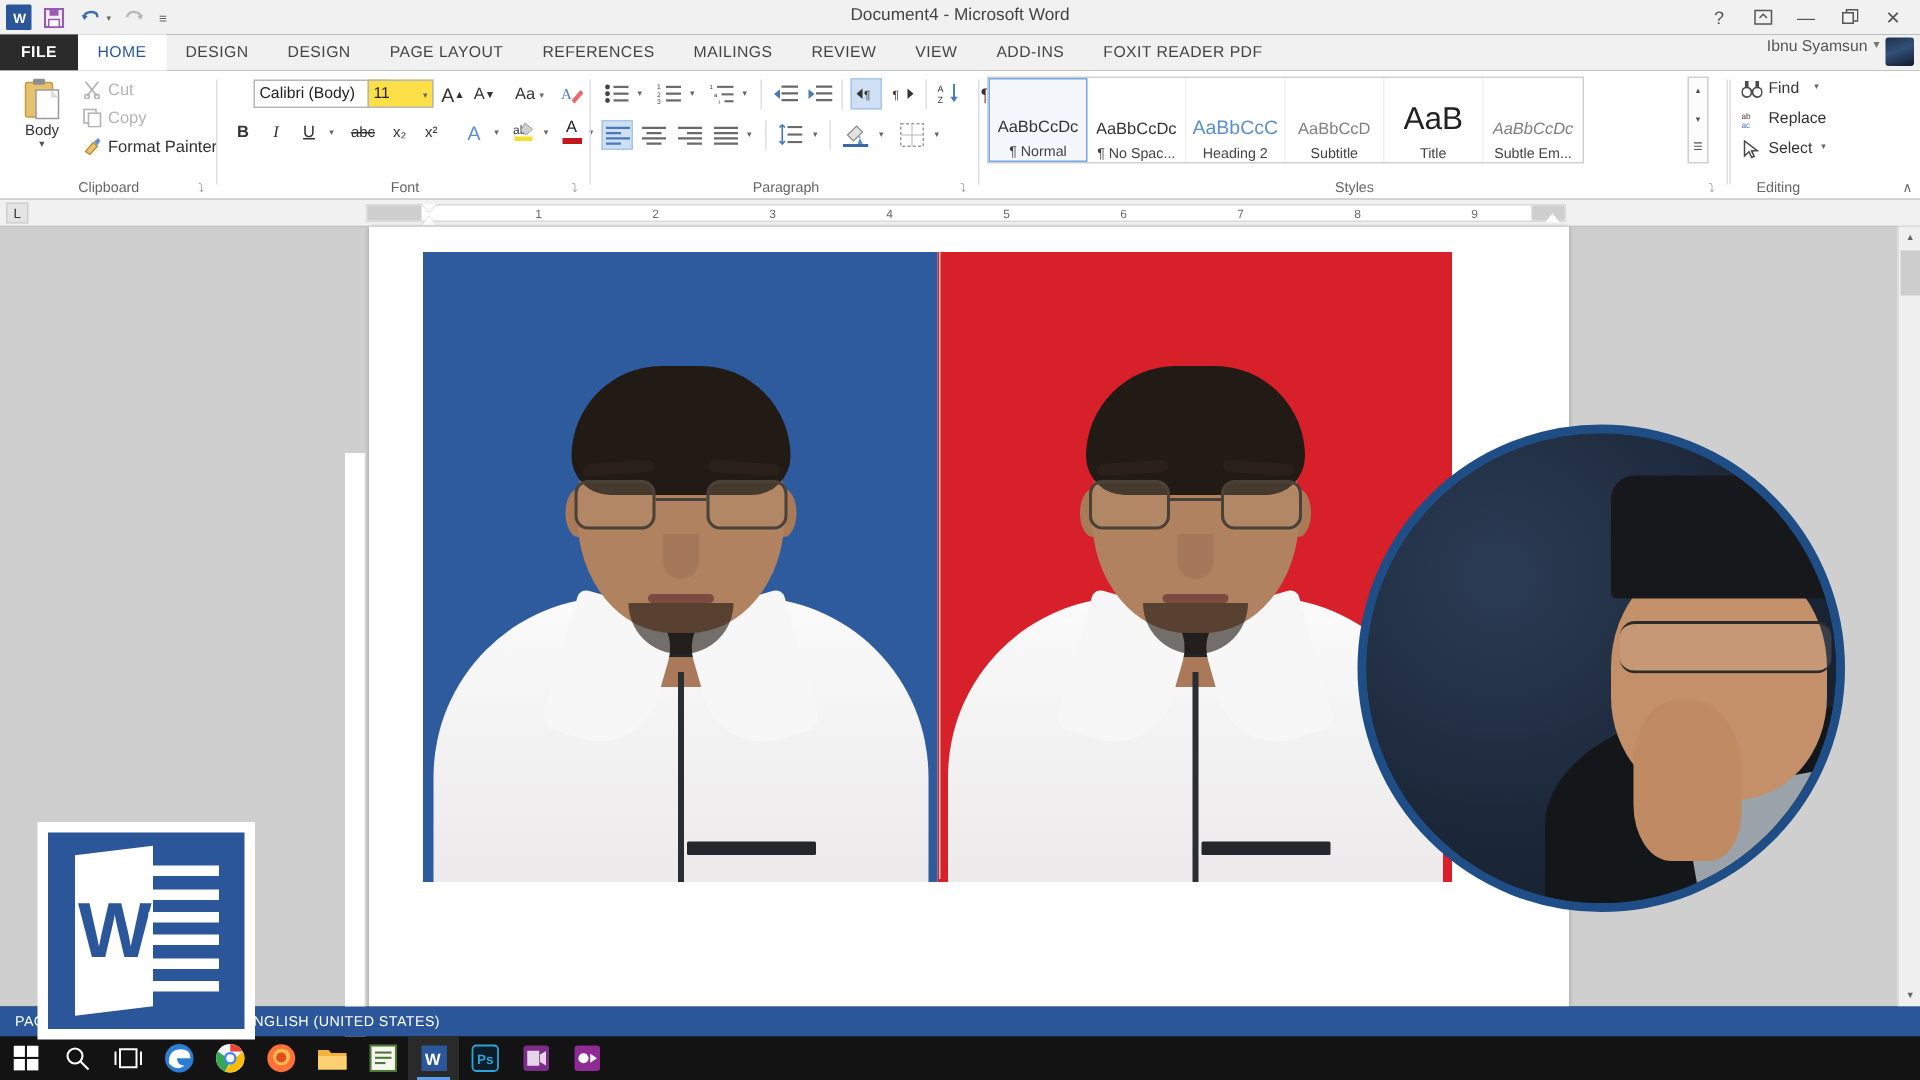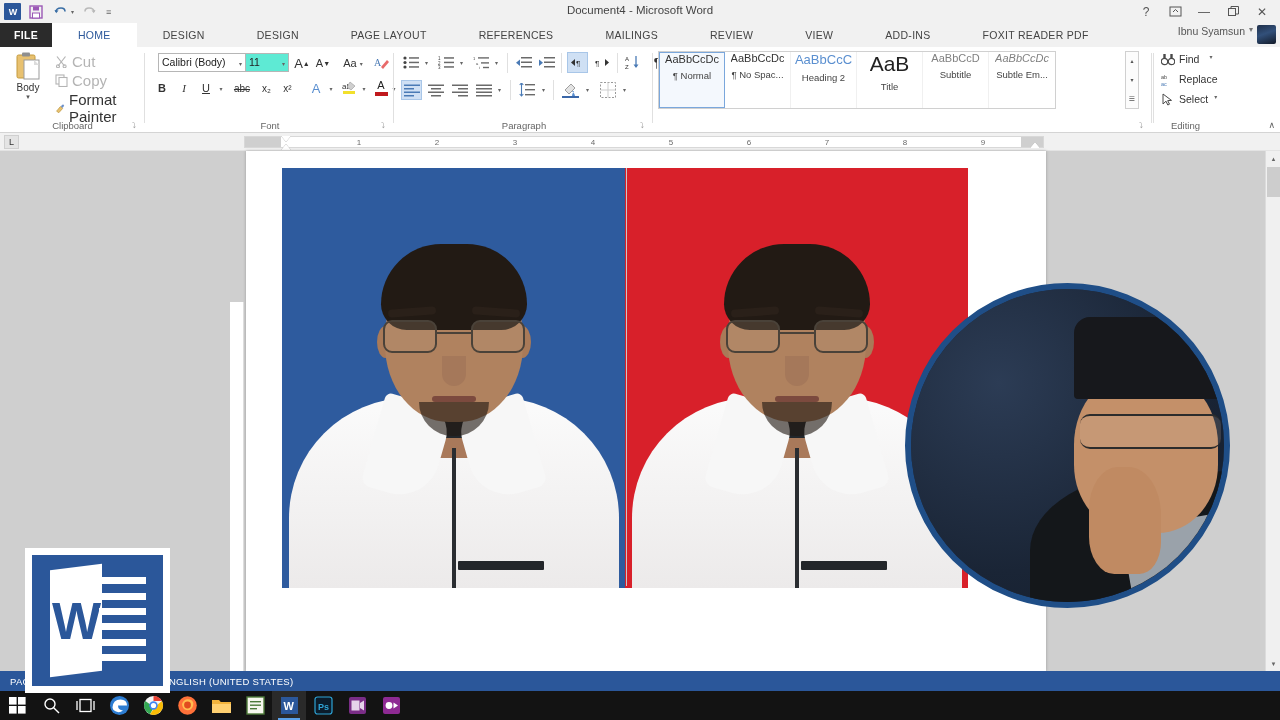--- a/index.html
+++ b/index.html
@@ -36,21 +36,21 @@
   
   .tabbar {
     position: absolute; left: 0; top: 23px; width: 1280px; height: 24px;
     background: #f1f1f1; display: flex; align-items: flex-end;
   }
   .tab-file {
     background: #2b2b2b; color: #fff; font-size: 10.5px; font-weight: bold;
     padding: 0 14px; height: 24px; line-height: 24px; letter-spacing: .3px;
   }
   .tab {
-    font-size: 10.5px; color: #444; padding: 0 26px; height: 24px; line-height: 25px;
+    font-size: 10.5px; color: #444; padding: 0 13px; height: 24px; line-height: 25px;
     letter-spacing: .3px; white-space: nowrap;
   }
   .tab.active { background: #fff; color: #2b579a; }
   .user-area {
     position: absolute; right: 4px; top: 25px; display: flex; align-items: flex-start; gap: 4px;
   }
   .user-name { font-size: 10.5px; color: #555; }
   .user-caret { font-size: 8px; color: #777; }
   .user-avatar {
     width: 19px; height: 19px; border-radius: 2px;
@@ -75,35 +75,35 @@
 
   
   #grp-clipboard { left: 0; width: 145px; }
   .paste-btn {
     position: absolute; left: 6px; top: 4px; width: 44px; text-align: center;
   }
   .paste-ico { width: 32px; height: 30px; margin: 0 auto; position: relative; }
   .paste-lbl { font-size: 10px; color: #333; margin-top: 1px; }
   .paste-caret { font-size: 7px; color: #555; line-height: 7px; }
   .clip-item {
-    position: absolute; font-size: 15px; display: flex; align-items: center; gap: 4px;
+    position: absolute; font-size: 11px; display: flex; align-items: center; gap: 4px;
   }
   .clip-item.dim { color: #b4b4b4; }
   .clip-item.on { color: #333; }
 
   
   #grp-font { left: 146px; width: 248px; }
   .fontname {
-    position: absolute; left: 12px; top: 6px; width: 88px; height: 19px;
+    position: absolute; left: 23px; top: 6px; width: 88px; height: 19px;
     border: 1px solid #b6b6b6; background: #fff; font-size: 10.5px; color: #222;
     padding: 0 14px 0 3px; line-height: 17px;
   }
   .fontsize {
     position: absolute; left: 99px; top: 6px; width: 44px; height: 19px;
-    border: 1px solid #b6b6b6; background: #5eead4; font-size: 10.5px; color: #222;
+    border: 1px solid #b6b6b6; background: #fde047; font-size: 10.5px; color: #222;
     padding: 0 13px 0 3px; line-height: 17px;
   }
   .combo-caret {
     position: absolute; right: 3px; top: 7px; font-size: 6px; color: #666; line-height: 6px;
   }
   .ico-btn {
     position: absolute; display: flex; align-items: center; justify-content: center;
     font-size: 11px; color: #333;
   }
   .ico-btn.act { background: #cfe0f4; border: 1px solid #a8c6e8; }
@@ -112,21 +112,21 @@
   #grp-para { left: 395px; width: 258px; }
 
   
   #grp-styles { left: 654px; width: 498px; }
   .style-strip {
     position: absolute; left: 4px; top: 4px; height: 58px;
     border: 1px solid #d0d0d0; display: flex; background: #fff;
   }
   .style-cell {
     width: 66px; height: 56px; display: flex; flex-direction: column;
-    align-items: center; justify-content: flex-start; border-right: 1px solid #f0f0f0;
+    align-items: center; justify-content: flex-end; border-right: 1px solid #f0f0f0;
   }
   .style-cell.sel { border: 1px solid #7aa7dc; background: #f4f8fd; }
   .style-prev { font-size: 11px; color: #333; white-space: nowrap; overflow: hidden; }
   .style-name { font-size: 9.5px; color: #444; margin-top: 5px; white-space: nowrap; }
   .style-scroll {
     position: absolute; top: 4px; width: 14px; height: 58px;
     border: 1px solid #d0d0d0; background: #fcfcfc;
     display: flex; flex-direction: column; justify-content: space-between; align-items: center;
   }
   .ss-btn { font-size: 6px; color: #555; height: 18px; line-height: 18px; }
@@ -724,37 +724,38 @@
         </div>
         <div class="style-cell">
           <div class="style-prev">AaBbCcDc</div>
           <div class="style-name">¶ No Spac...</div>
         </div>
         <div class="style-cell">
           <div class="style-prev" style="color:#5a8fd0;font-size:13px;">AaBbCcC</div>
           <div class="style-name">Heading 2</div>
         </div>
         <div class="style-cell">
+          <div class="style-prev" style="color:#808080;">AaBbCcD</div>
+          <div class="style-name">Subtitle</div>
+        </div>
+        <div class="style-cell">
           <div class="style-prev" style="font-size:21px;color:#222;">AaB</div>
           <div class="style-name">Title</div>
-        </div>
-        <div class="style-cell">
-          <div class="style-prev" style="color:#808080;">AaBbCcD</div>
-          <div class="style-name">Subtitle</div>
         </div>
         <div class="style-cell" style="border-right:none;">
           <div class="style-prev" style="font-style:italic;color:#808080;">AaBbCcDc</div>
           <div class="style-name">Subtle Em...</div>
         </div>
       </div>
       <div class="style-scroll" style="left:471px;">
         <div class="ss-btn">▴</div>
         <div class="ss-btn">▾</div>
         <div class="ss-btn" style="font-size:7px">☰</div>
       </div>
+      <div class="group-label">Styles</div>
       <div class="dialog-launcher">⤵</div>
       <div class="group-sep" style="right:0;"></div>
     </div>
 
     <div class="group" id="grp-editing">
       <div class="edit-item" style="left:8px;top:6px;">
         <svg width="14" height="13" viewBox="0 0 14 13">
             <circle cx="3.5" cy="8.5" r="3.2" fill="none" stroke="#4a4a4a" stroke-width="1.2"></circle>
             <circle cx="10.5" cy="8.5" r="3.2" fill="none" stroke="#4a4a4a" stroke-width="1.2"></circle>
             <rect x="2.3" y="1" width="2.4" height="4" fill="#4a4a4a"></rect>

